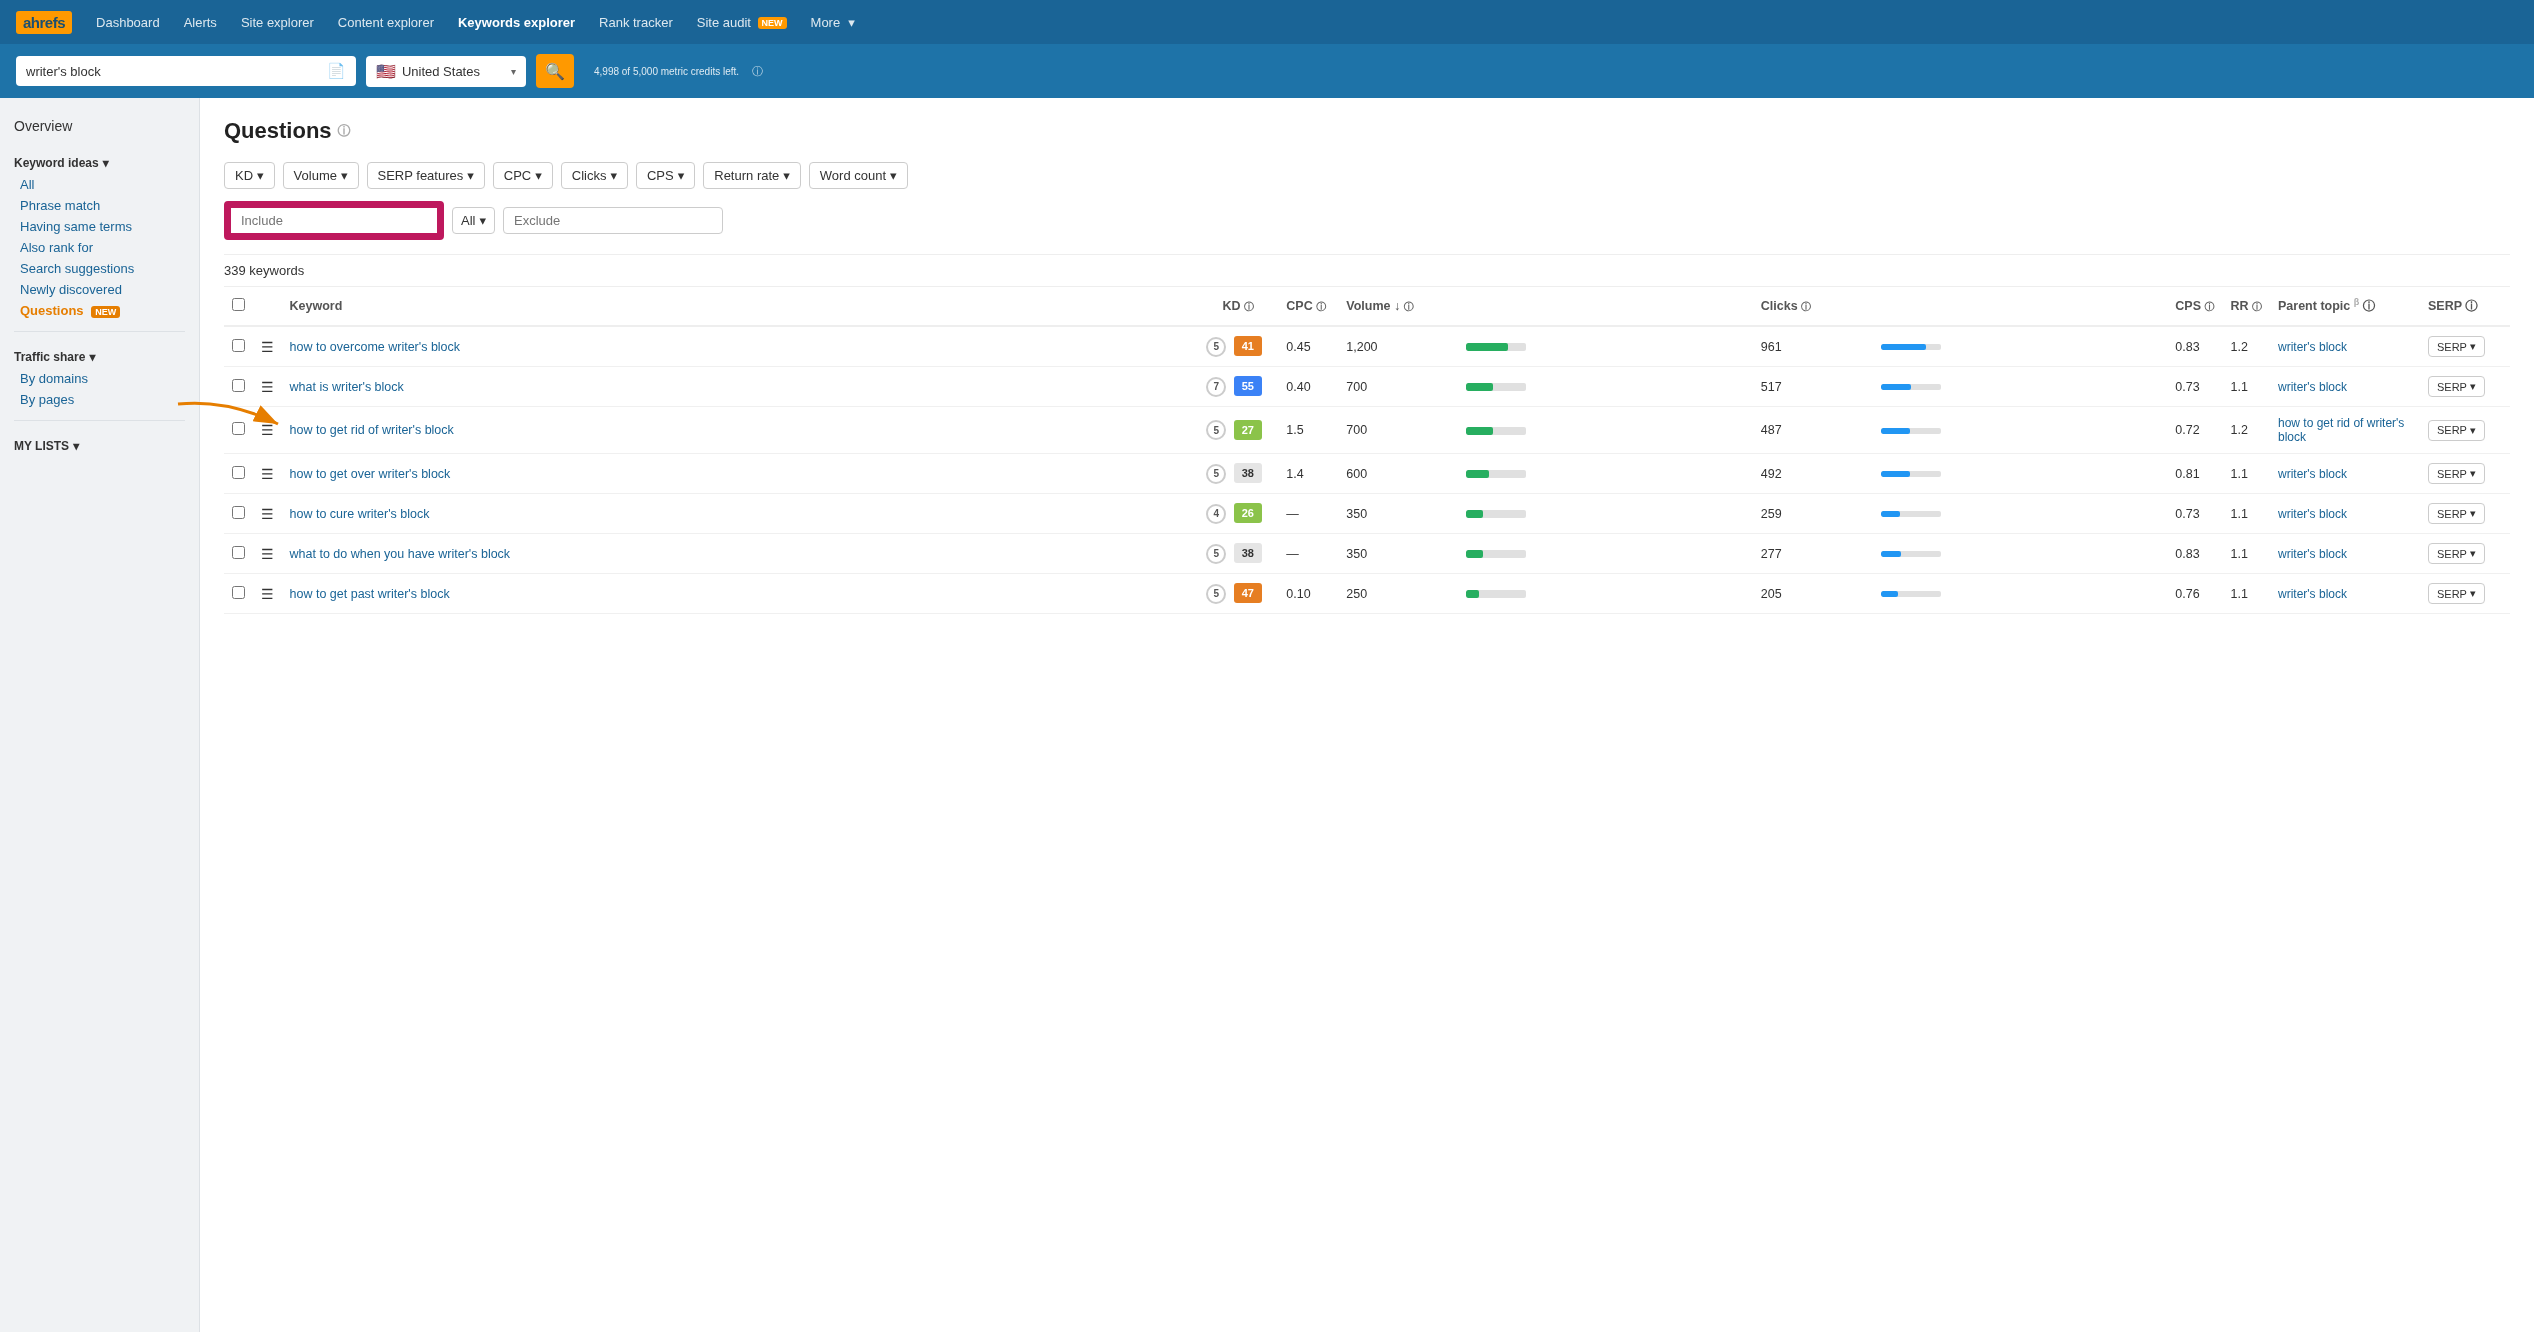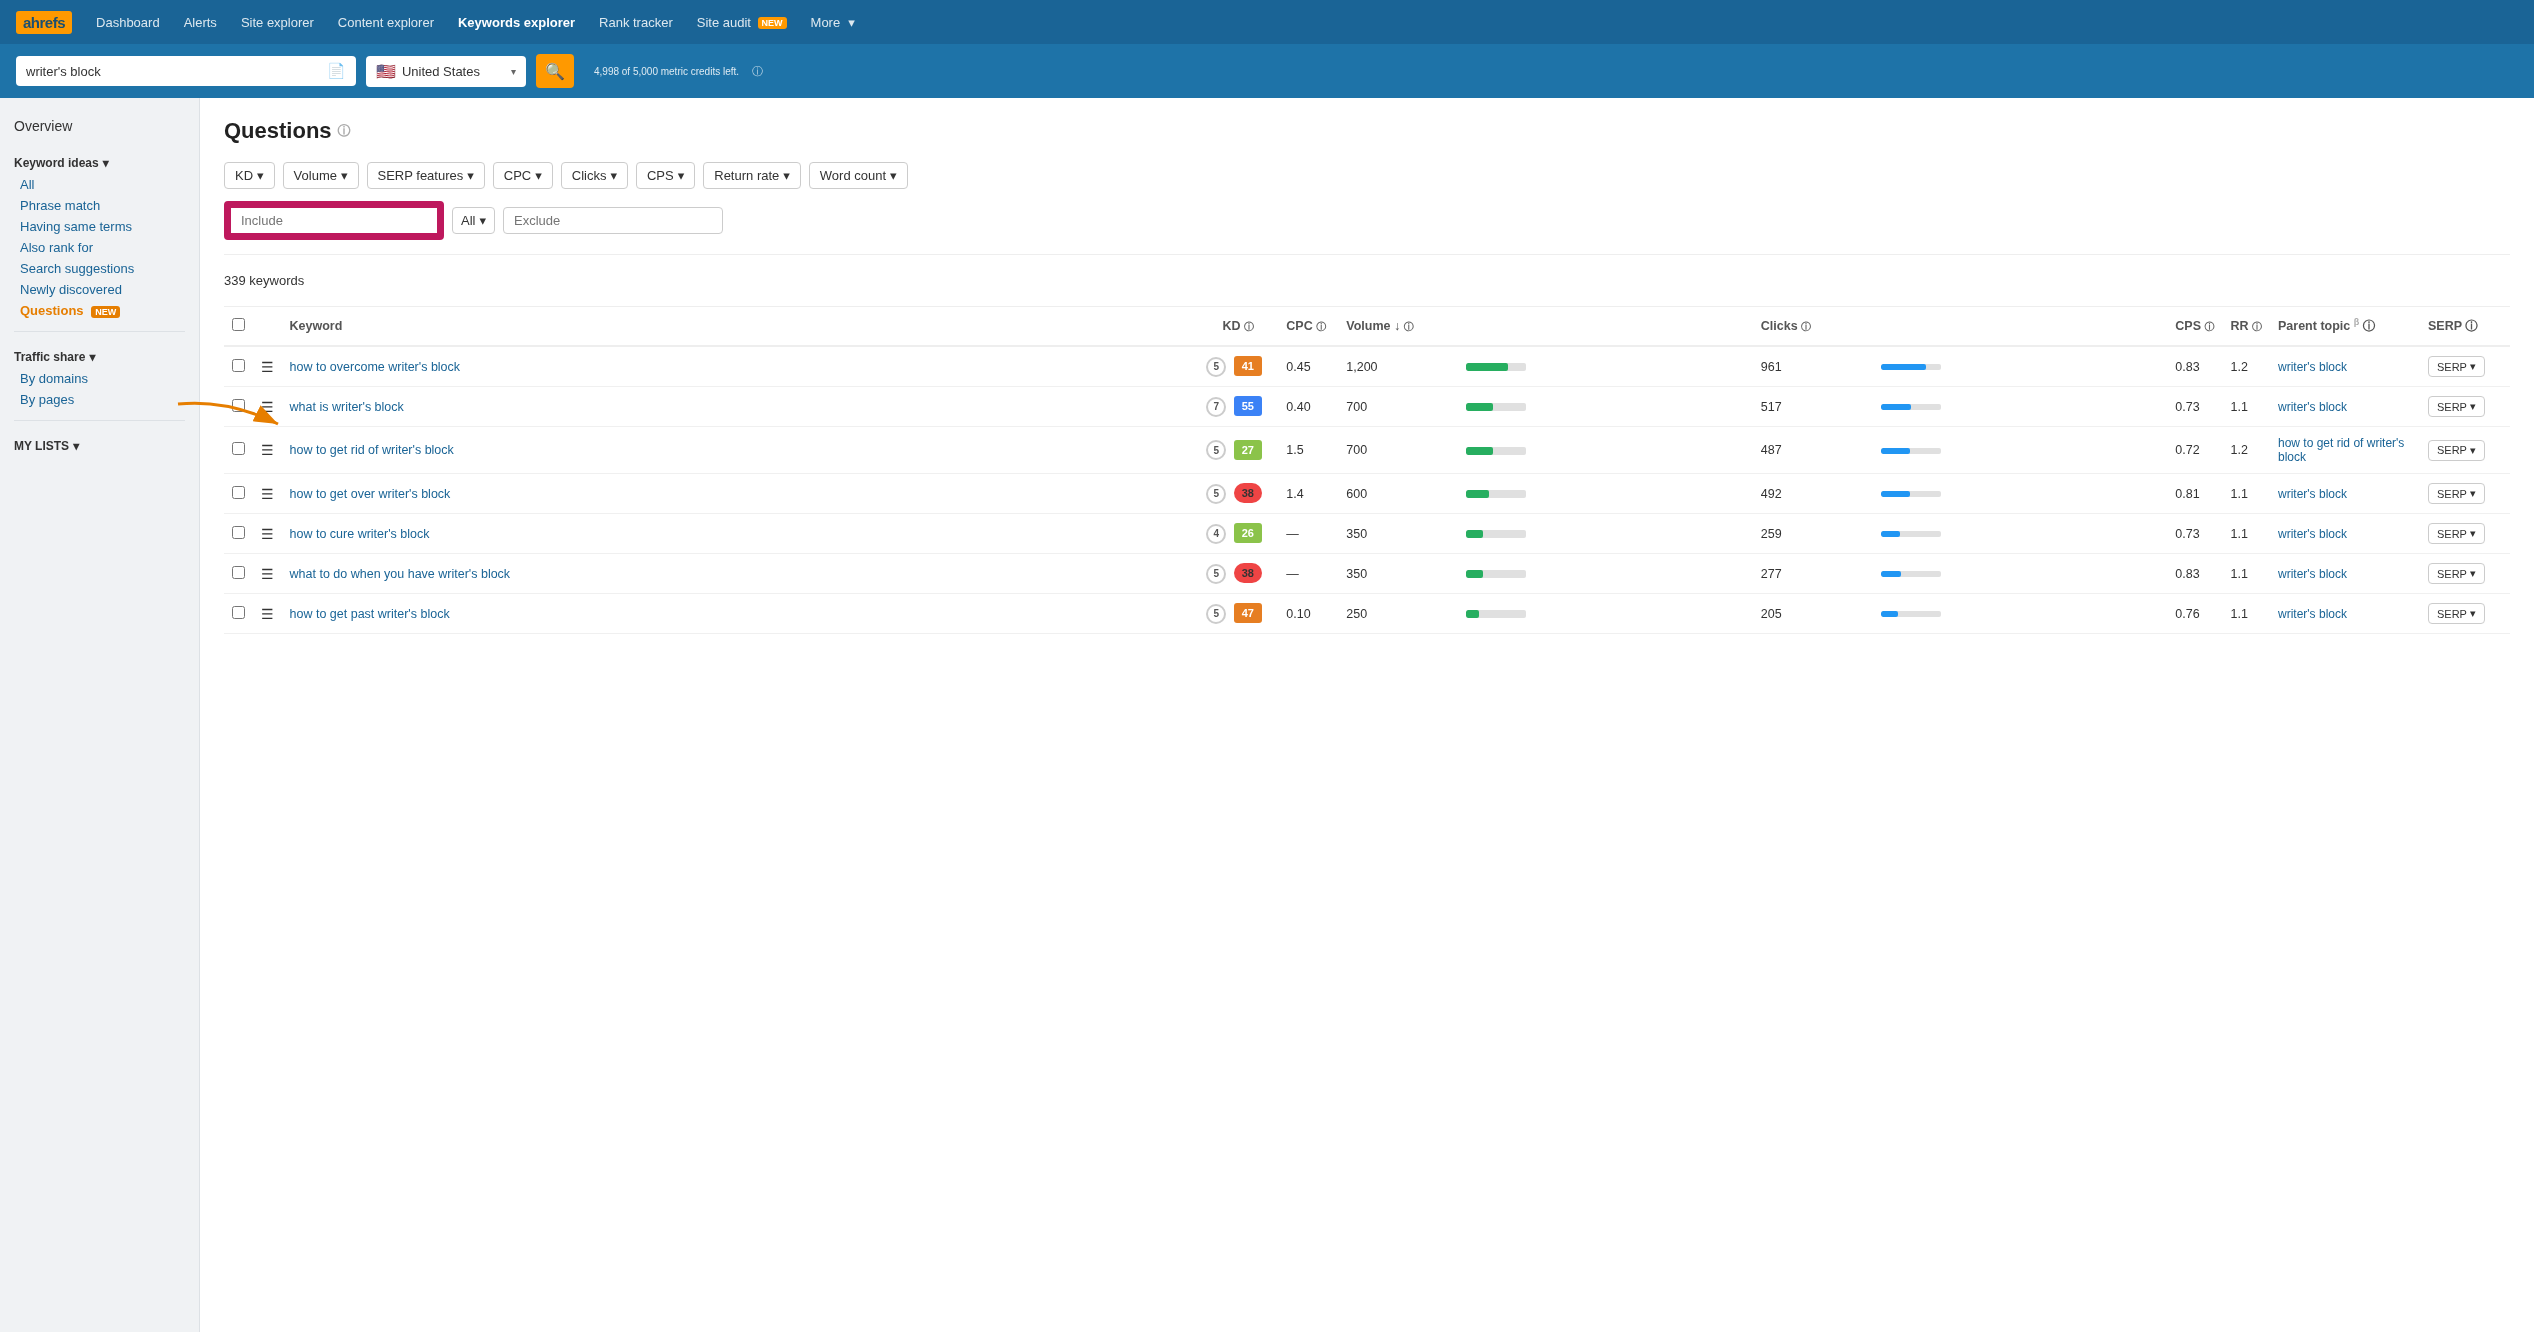--- a/index.html
+++ b/index.html
@@ -268,21 +268,21 @@
       font-size: 13px;
       color: #999;
       width: 220px;
       outline: none;
     }
 
     
     .keywords-count {
       font-size: 13px;
       color: #333;
-      padding: 18px 0;
+      padding: 8px 0;
       border-top: 1px solid #eee;
       border-bottom: 1px solid #eee;
       margin-bottom: 0;
     }
 
     
     .kw-table {
       width: 100%;
       border-collapse: collapse;
       font-size: 12.5px;
@@ -329,21 +329,21 @@
       justify-content: center;
       width: 28px;
       height: 20px;
       border-radius: 3px;
       font-size: 11px;
       font-weight: 700;
       color: #fff;
     }
     .kd-red { background: #3b82f6; }
     .kd-orange { background: #e67e22; }
-    .kd-yellow { background: #ef4444; color: #333; border-radius: 10px; }
+    .kd-yellow { background: #e5e5e5; color: #333; }
     .kd-lime { background: #8bc34a; }
 
     .volume-bar {
       display: inline-flex;
       width: 60px;
       height: 8px;
       background: #e0e0e0;
       border-radius: 2px;
       overflow: hidden;
       vertical-align: middle;

